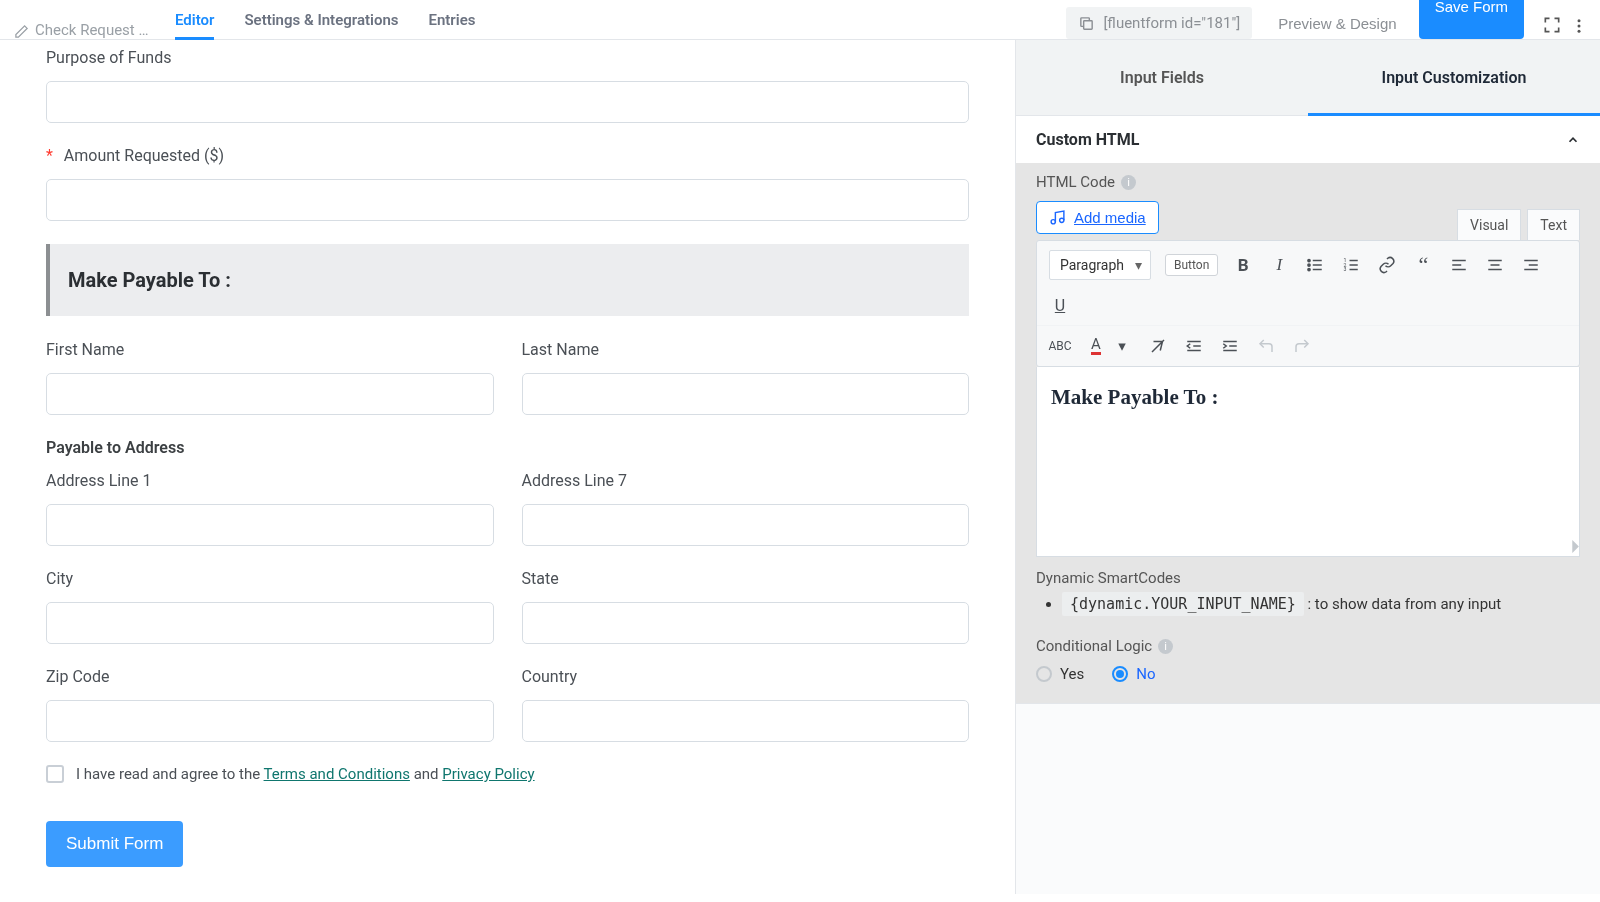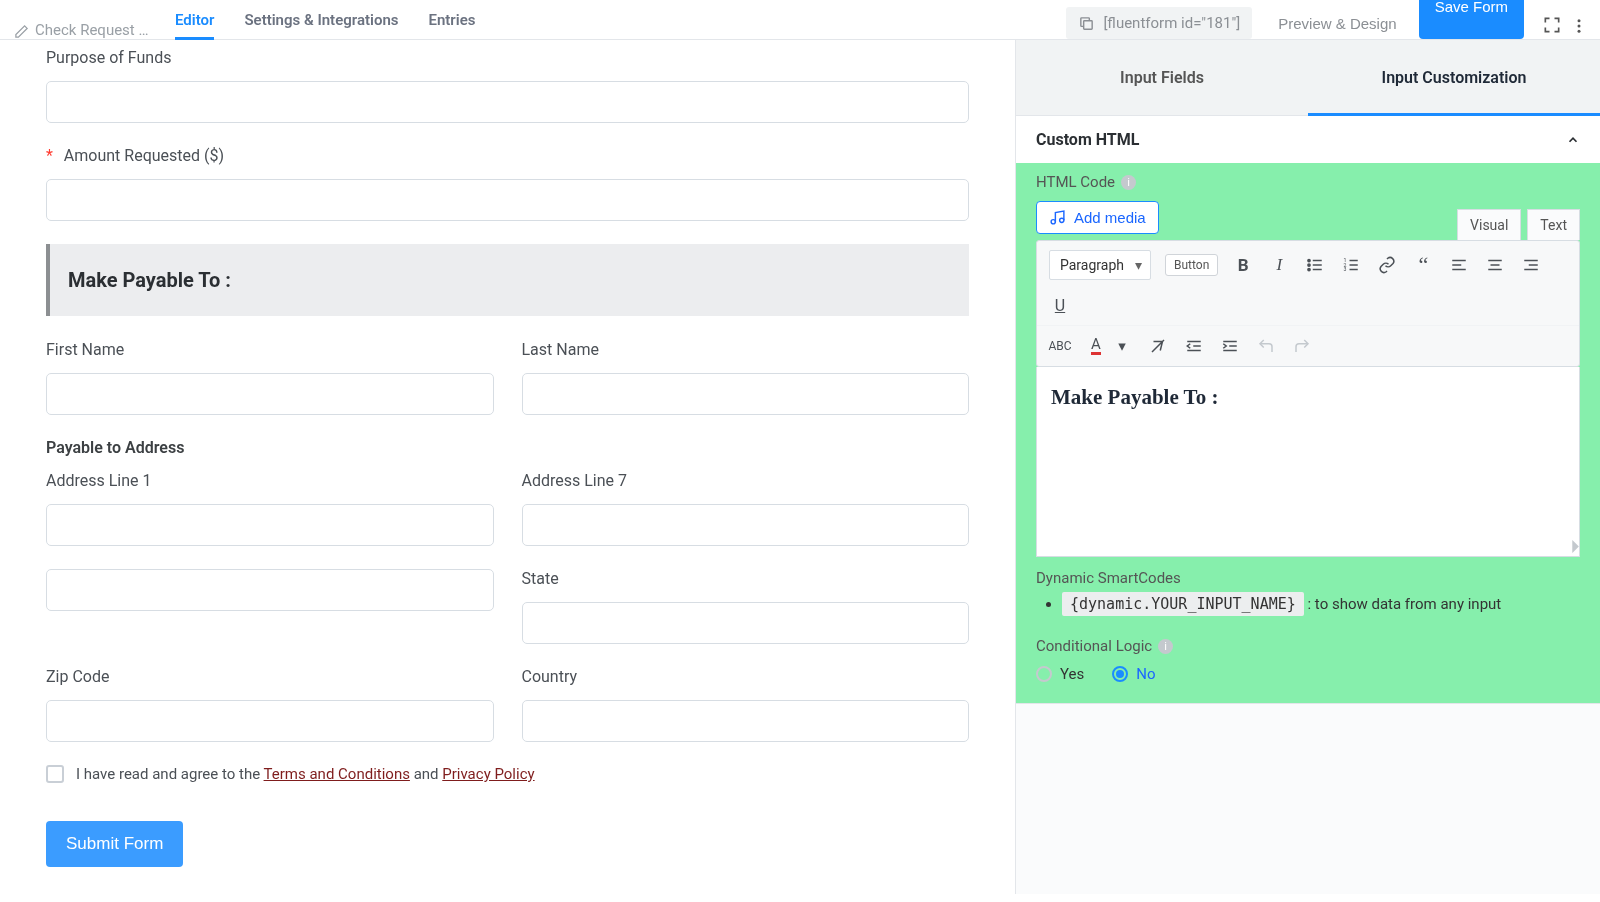--- a/index.html
+++ b/index.html
@@ -46,39 +46,39 @@
     }
     .section-header-block {
       background:#ecedef; border-left:4px solid #8c8f92; padding:24px 18px; margin-bottom:24px;
       font-size:20px; font-weight:700; color:#2b2f33;
     }
     .two-col { display:flex; gap:28px; }
     .two-col > div { flex:1; }
     .sub-section-title { font-weight:600; color:#3c4043; font-size:16px; margin-bottom:14px; }
     .checkbox-row { display:flex; align-items:center; gap:12px; margin-top:4px; color:#4b5056;}
     .chk { width:18px; height:18px; border:2px solid #c9cfd6; border-radius:3px; }
-    .terms-link { color:#7f1d1d; text-decoration:underline; }
+    .terms-link { color:#0f766e; text-decoration:underline; }
     .submit-btn { margin-top:38px; background:#3b9cff; color:#fff; border:none; font-size:17px; padding:13px 20px; border-radius:4px; cursor:pointer;}
 
     
     .side-tabs { display:flex; background:#f1f3f4; border-bottom:1px solid #e3e6ea;}
     .side-tab { flex:1; text-align:center; padding:28px 0; font-size:16px; color:#555; font-weight:600; cursor:pointer; position:relative;}
     .side-tab.active { color:#1f2937; }
     .side-tab.active::after { content:""; position:absolute; left:0; right:0; bottom:-1px; height:3px; background:#1a8cff; }
 
     .section { border-bottom:1px solid #e3e6ea; }
     .section-head { display:flex; justify-content:space-between; align-items:center; padding:14px 20px; font-weight:700; font-size:16px; color:#2b2f33; cursor:pointer; background:#fff;}
-    .section-body { padding:10px 20px 20px 20px; background:#86efac;}
+    .section-body { padding:10px 20px 20px 20px; background:#e5e5e5;}
 
     .mini-label { color:#555; font-size:15px; display:flex; align-items:center; gap:6px;}
     .info-icon { width:15px; height:15px; border-radius:50%; background:#c4c9ce; color:#fff; font-size:11px; display:inline-flex; align-items:center; justify-content:center;}
 
     .add-media-btn {
       border:1px solid #1a8cff; color:#1a66ff; background:#fff; padding:7px 12px; border-radius:4px;
-      font-size:15px; display:inline-flex; align-items:center; gap:8px; cursor:pointer; margin-top:10px; margin-bottom:6px;
+      font-size:15px; display:inline-flex; align-items:center; gap:8px; cursor:pointer; margin-top:10px; margin-bottom:6px;text-decoration:underline;
     }
     .wys-tabs { display:inline-flex; margin-left:10px;}
     .wys-tab { border:1px solid #d7dde3; border-bottom:none; padding:7px 12px; font-size:14px; color:#555; background:#fafbfc; cursor:pointer;margin-left:41px;}
     .wys-tab + .wys-tab { margin-left:6px; }
 
     .toolbar-box { border:1px solid #d7dde3; background:#f7f8f9; border-radius:3px;}
     .toolbar-row { display:flex; align-items:center; gap:14px; padding:9px 12px; flex-wrap:wrap;}
     .toolbar-row + .toolbar-row { border-top:1px solid #e9ecef66; }
     .format-select { border:1px solid #d7dde3; background:#fff; height:30px; padding:0 26px 0 10px; font-size:14px; position:relative; display:inline-flex; align-items:center; border-radius:2px;}
     .format-select::after { content:"▾"; position:absolute; right:8px; color:#666;}
@@ -182,20 +182,21 @@
         <input class="text-input" style="">
       </div>
       <div>
         <label class="field-label">Address Line 7</label>
         <input class="text-input" style="">
       </div>
     </div>
 
     <div class="two-col field-block">
       <div>
+        <label class="field-label">City</label>
         <input class="text-input" style="">
       </div>
       <div>
         <label class="field-label">State</label>
         <input class="text-input" style="">
       </div>
     </div>
 
     <div class="two-col field-block">
       <div>

